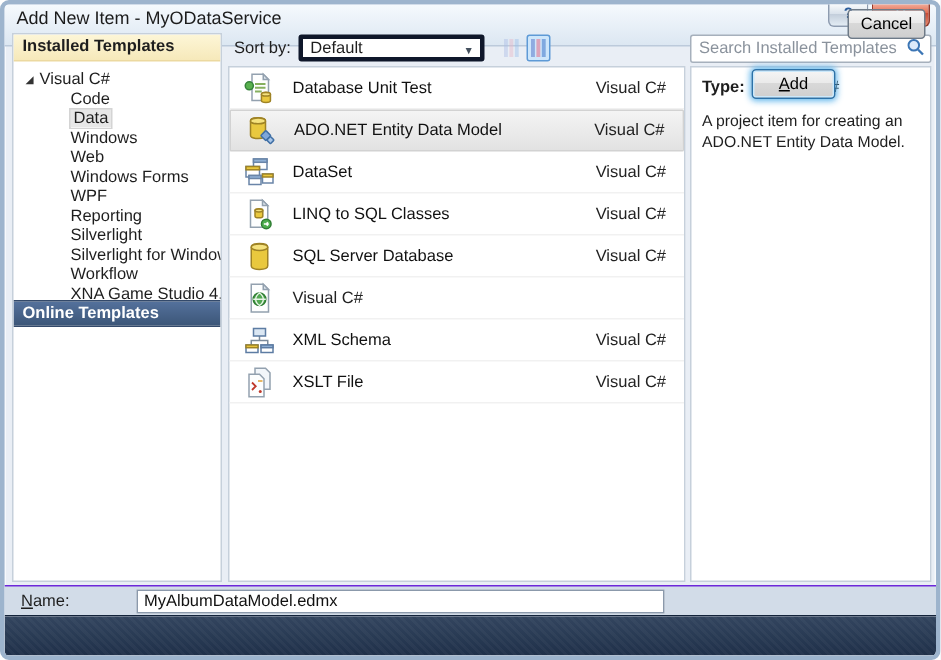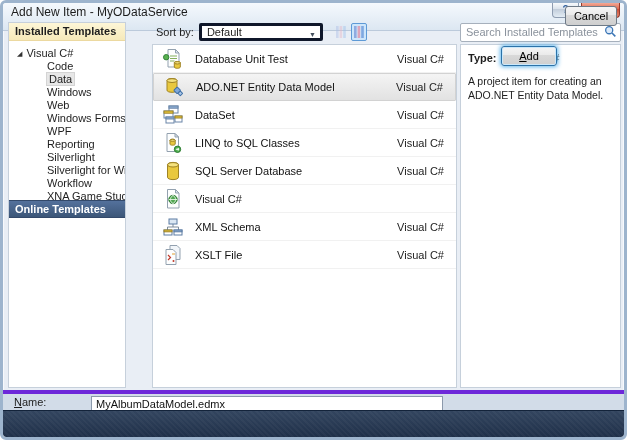--- a/index.html
+++ b/index.html
@@ -22,21 +22,21 @@
   .capbtns { position:absolute; top:-1px; right:4px; display:flex; gap:2px; }
   .capbtn {
     height:16px; border:1px solid #8e9cb0; border-top:none;
     border-radius:0 0 4px 4px; display:flex; align-items:center; justify-content:center;
     font-size:10px; cursor:default;
   }
   .helpbtn { width:27px; background:linear-gradient(#fdfefe,#d7e0ea 50%,#c3cedb 50%,#e3ecf4); color:#2c5d9c; font-weight:bold; }
   .closebtn { width:39px; background:linear-gradient(#f5b3a2,#e06b50 45%,#c94a35 45%,#e58a70); border-color:#953a2c; color:#fff; font-weight:bold; text-shadow:0 1px 1px rgba(0,0,0,.4); }
   
   .panel { position:absolute; background:#fff; border:1px solid #c6d0db; }
-  .left-panel  { left:5px;  top:19px; width:118px; height:366px; overflow:hidden; }
+  .left-panel  { left:5px;  top:19px; width:140px; height:366px; overflow:hidden; }
   .list-panel  { left:149px; top:41px; width:305px; height:344px; }
   .right-panel { left:457px; top:41px; width:161px; height:344px; padding:7px 7px; }
   
   .cat-header {
     height:18px; line-height:17px; padding-left:6px;
     font-size:11px; font-weight:bold; color:#1e1e1e;
     background:linear-gradient(#fdf6d7,#f6e9ba);
     border-bottom:1px solid #ecd9a0;
   }
   .tree { padding:5px 0 0 8px; font-size:11px; color:#1e1e1e; }
@@ -82,21 +82,21 @@
     font-family:"Liberation Sans",sans-serif; font-size:11px; padding:0 20px 0 5px; color:#333;
   }
   .searchbox input::placeholder { color:#8a929c; }
   .search-icon { position:absolute; right:4px; top:3px; width:13px; height:13px; }
   .type-line { font-size:11px; color:#1e1e1e; margin-bottom:9px; }
   .type-line b { margin-right:16px; }
   .desc { font-size:10.5px; color:#1e1e1e; line-height:1.35;margin-top:10px; }
   
   .namerow {
     position:absolute; left:0; right:0; top:387px; height:20px;
-    background:#d2dce8; border-top:4px solid #6d28d9; display:flex; align-items:center;
+    background:#d2dce8; border-top:1px solid #6d28d9; display:flex; align-items:center;
   }
   .name-label { font-size:11px; color:#1e1e1e; margin-left:11px; }
   .ul-first::first-letter { text-decoration:underline; }
   .namerow input {
     position:absolute; left:88px; top:2px; width:352px; height:16px;
     border:1px solid #8b99ab; font-family:"Liberation Sans",sans-serif; font-size:11px; padding:0 4px; color:#111;
   }
   
   .footerbar {
     position:absolute; left:0; right:0; top:407px; height:27px;

